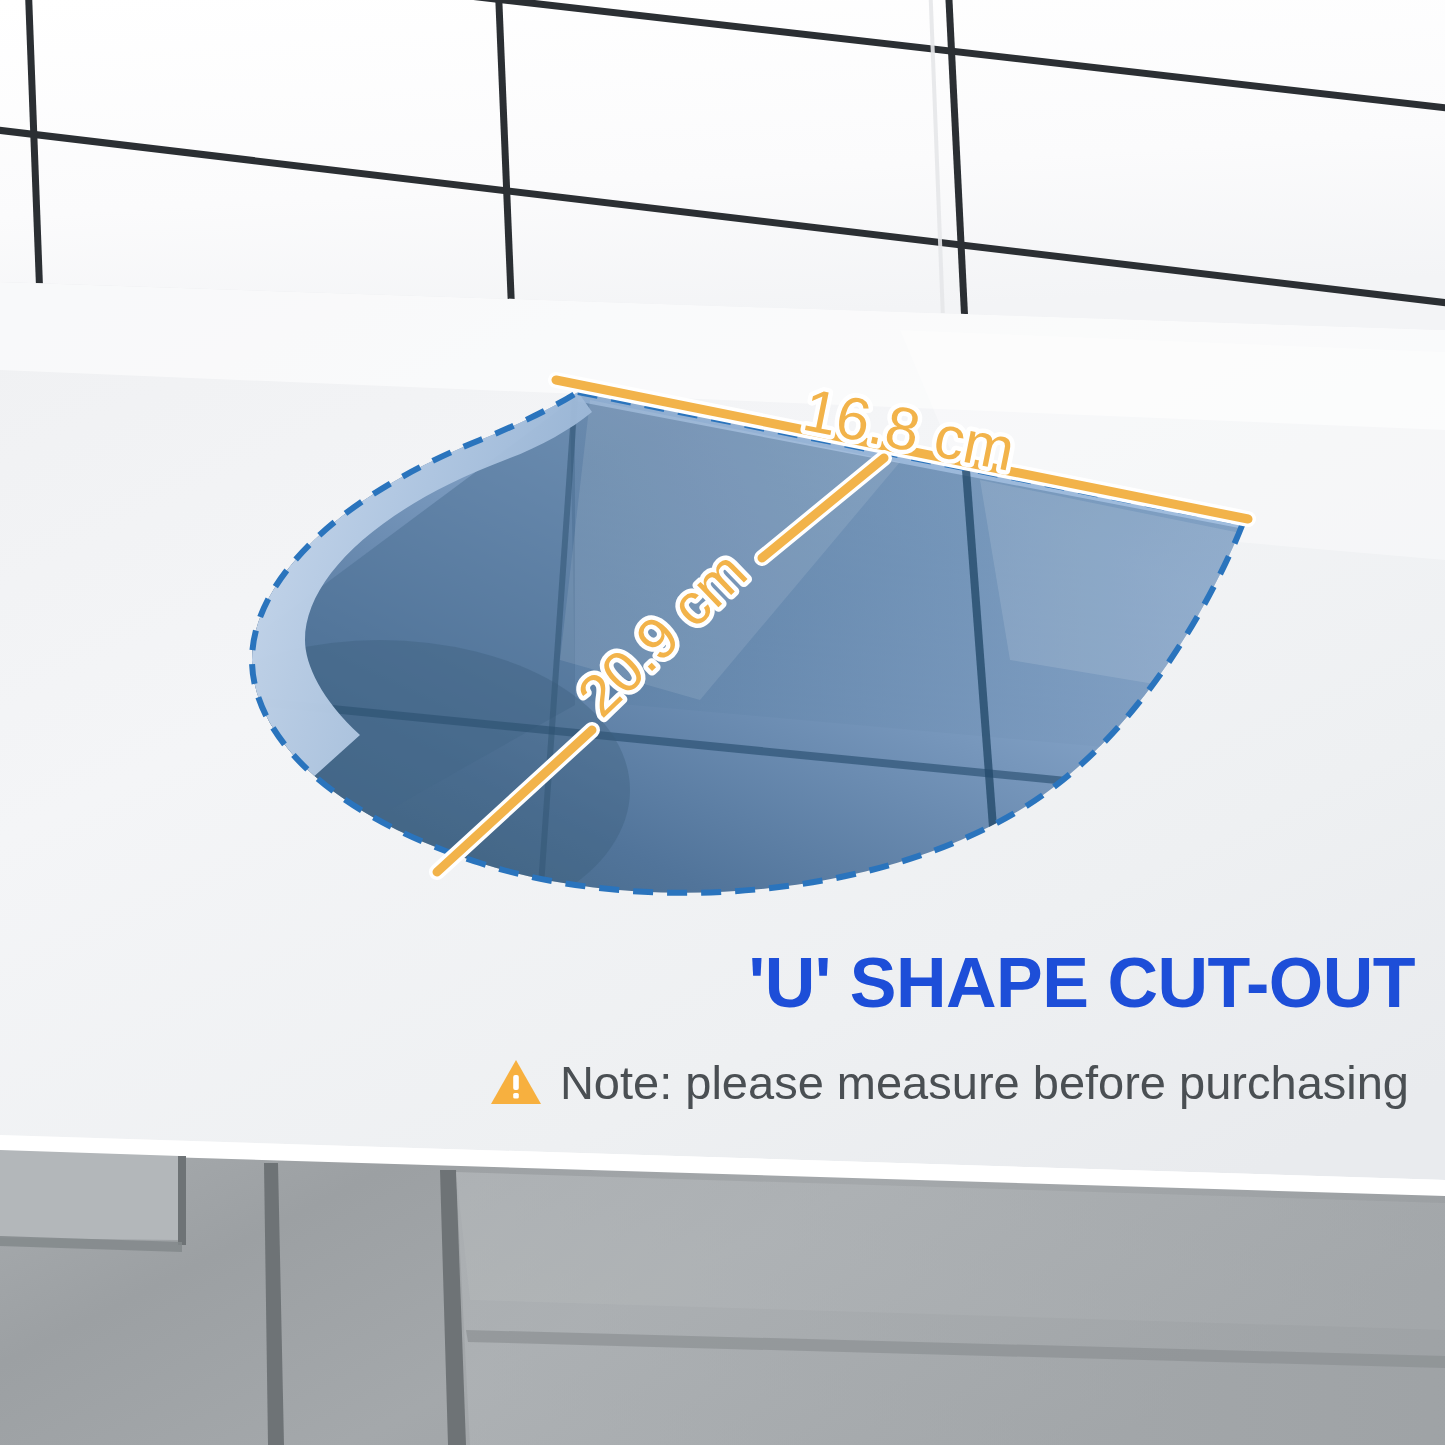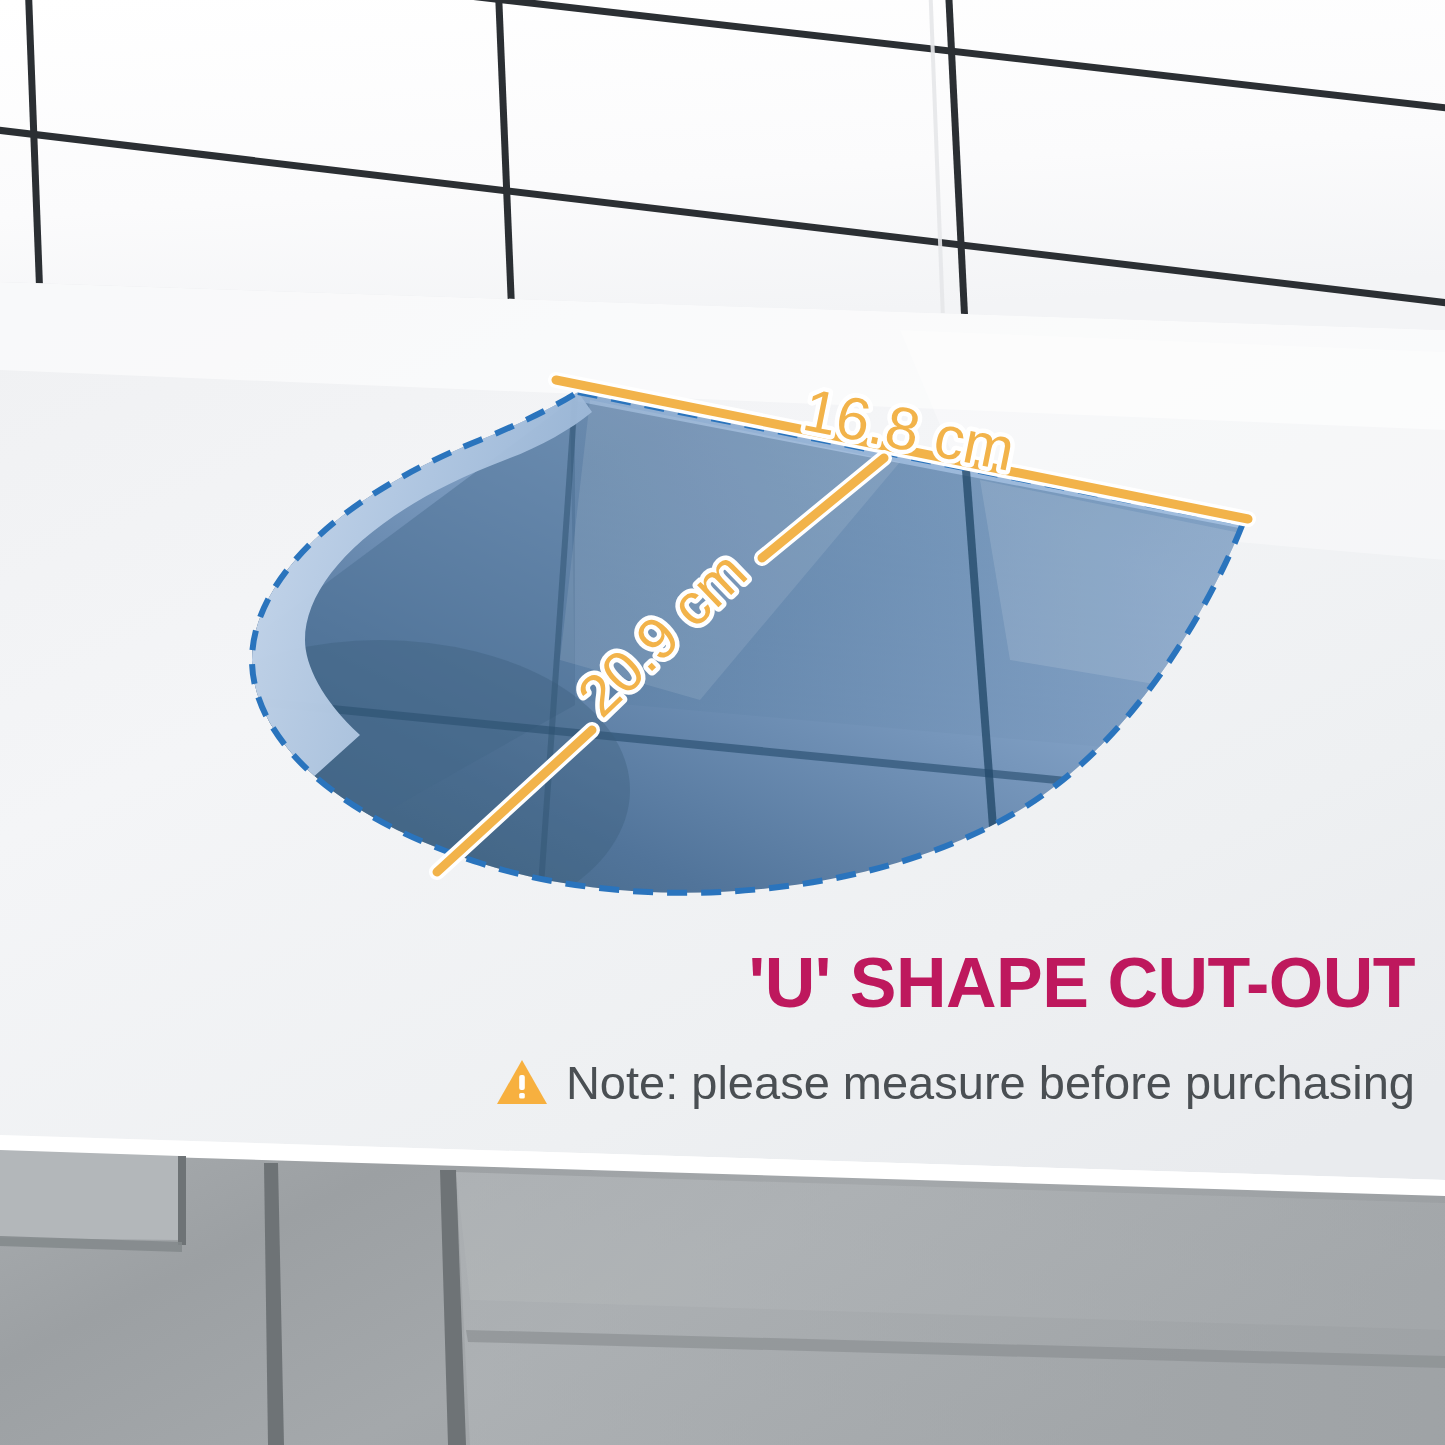--- a/index.html
+++ b/index.html
@@ -12,26 +12,26 @@
   svg.layer{display:block;}
 
   
   #headline{
     position:absolute;left:0;right:30px;top:948px;
     text-align:right;
     font-family:"Liberation Sans",sans-serif;
     font-weight:700;
     font-size:70px;
     letter-spacing:-0.5px;
-    color:#be185d;
+    color:#1d4ed8;
     white-space:nowrap;
     line-height:1;
   }
   #noteRow{
-    position:absolute;right:30px;top:1058px;
+    position:absolute;right:36px;top:1058px;
     display:flex;align-items:center;justify-content:flex-end;
     gap:18px;
     white-space:nowrap;
     text-align:right;
   }
   #noteText{
     font-family:"Liberation Sans",sans-serif;
     font-weight:400;
     font-size:47px;
     color:#4a4f53;

